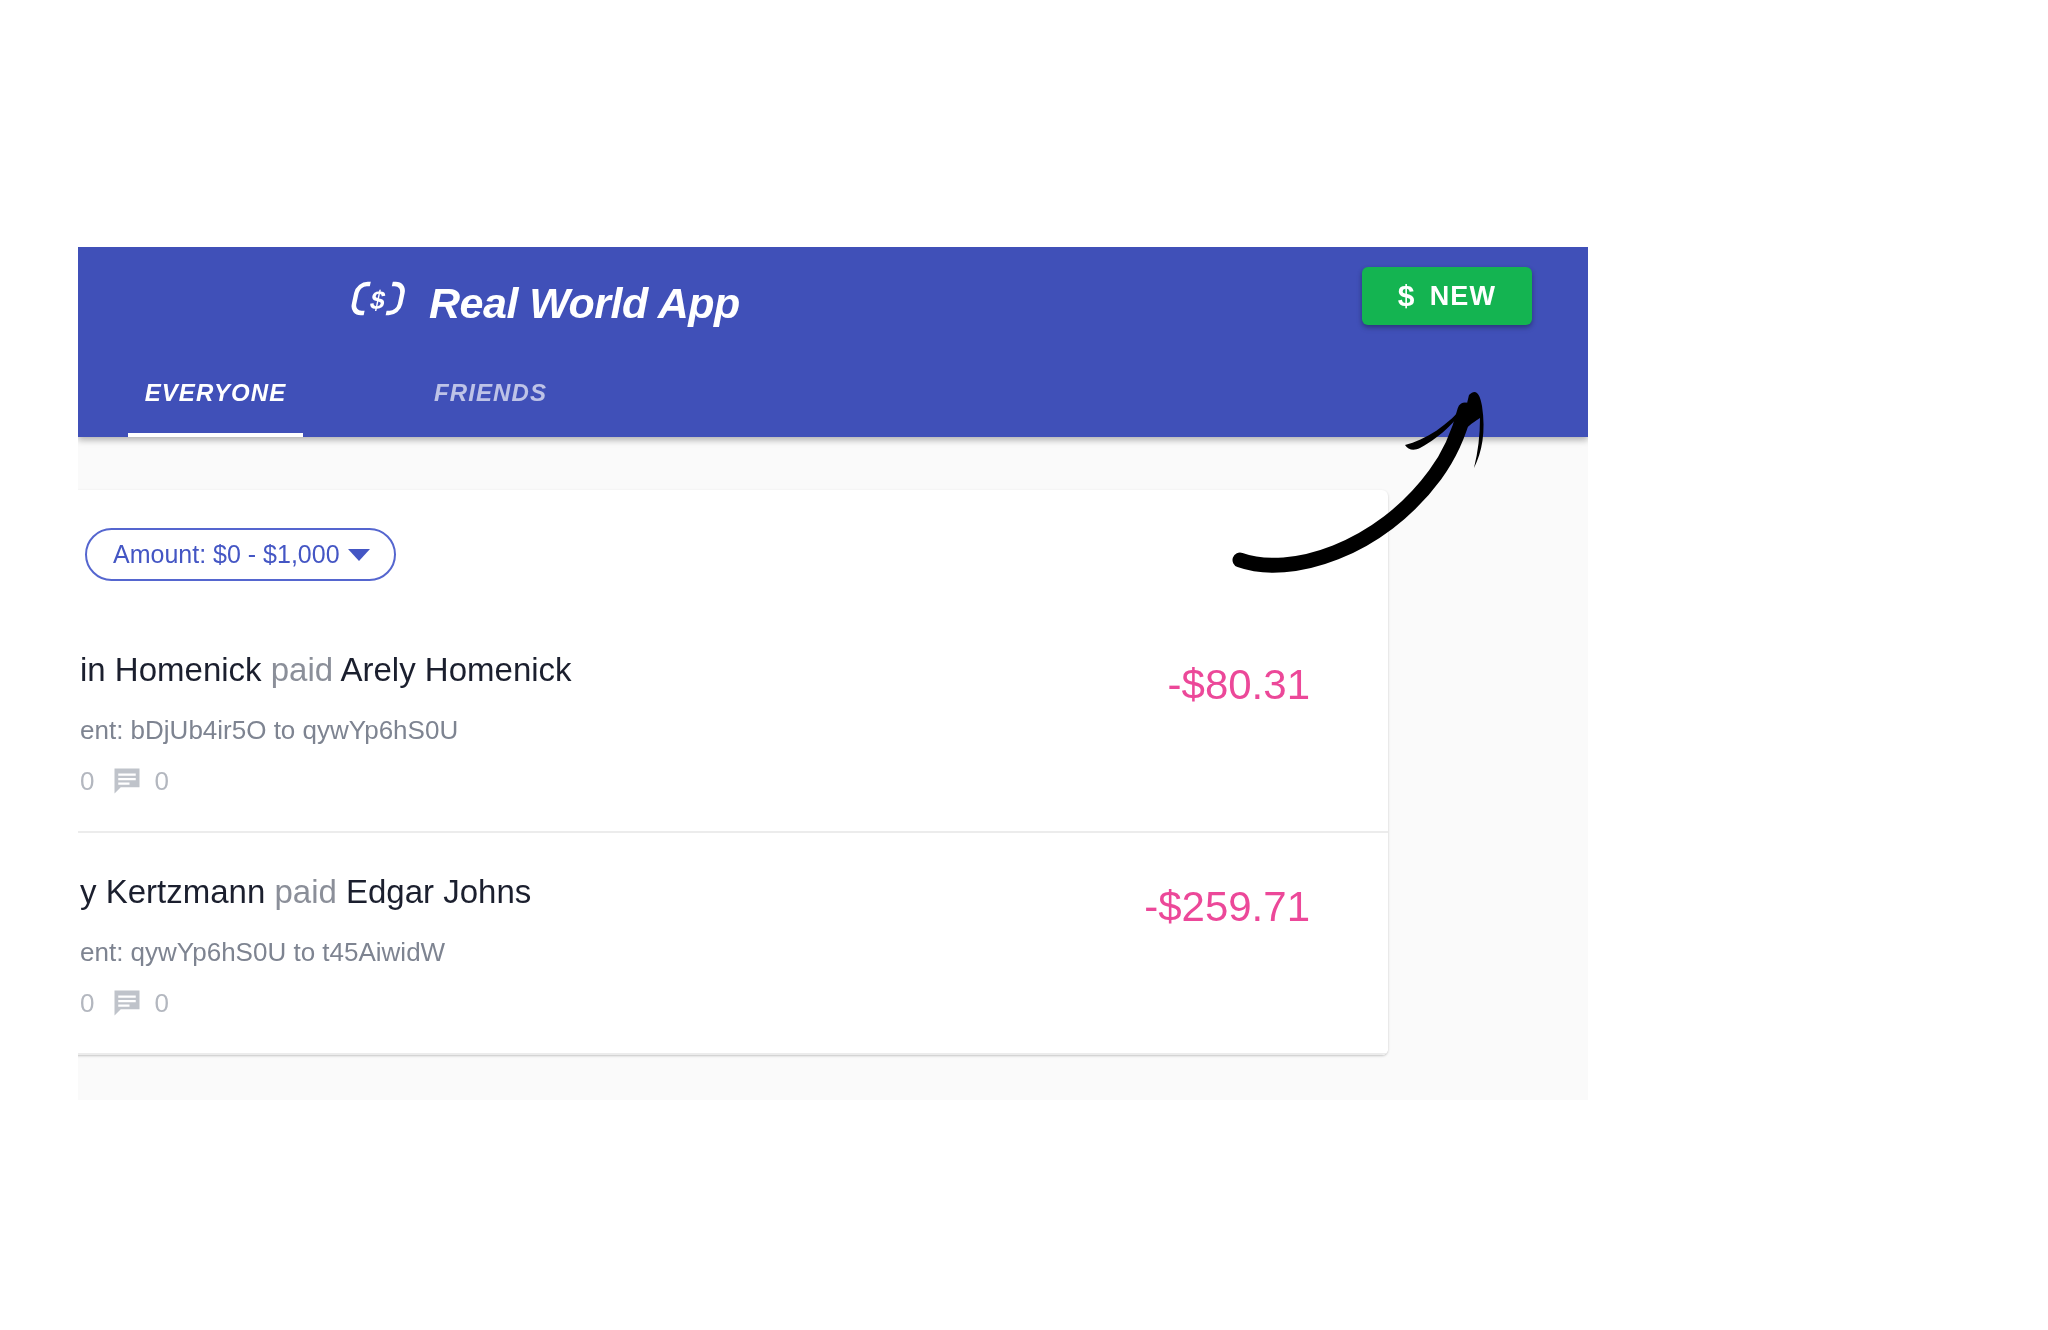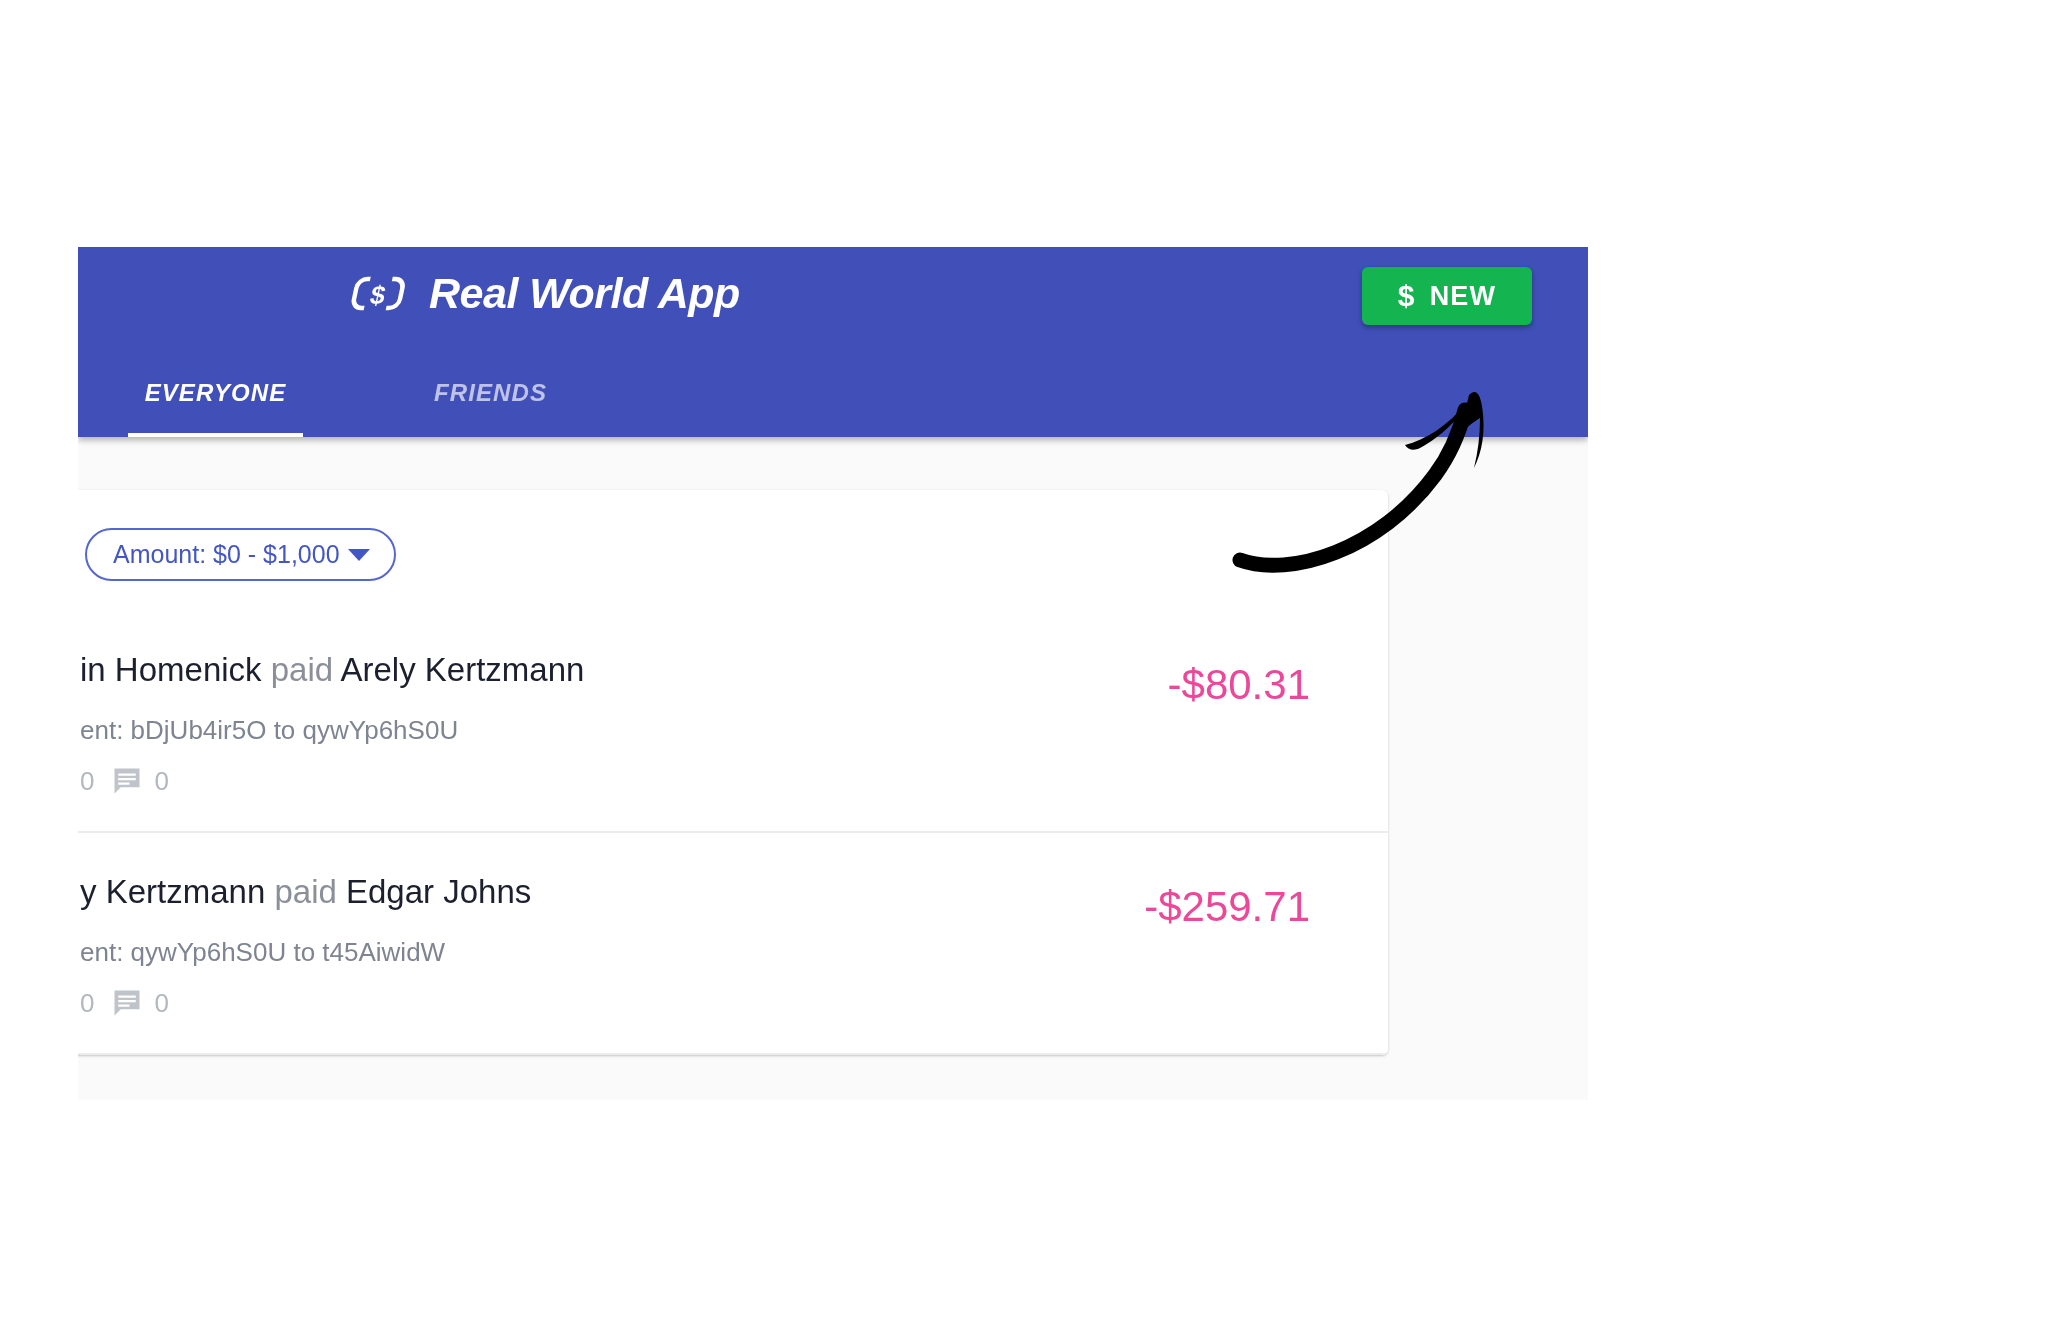--- a/index.html
+++ b/index.html
@@ -62,20 +62,21 @@
     display: block;
   }
 
   .brand-title {
     color: #ffffff;
     font-size: 43px;
     font-weight: bold;
     font-style: italic;
     letter-spacing: -0.5px;
     white-space: nowrap;
+    margin-top: 10px;
   }
 
   .new-btn {
     position: absolute;
     right: 56px;
     top: 20px;
     height: 58px;
     min-width: 170px;
     padding: 0 22px;
     background: #14b451;
@@ -307,21 +308,21 @@
           </button>
         </div>
 
         <div class="tx-list">
 
           <div class="tx-item">
             <div class="tx-main">
               <div class="tx-title">
                 <span class="actor">in Homenick</span>
                 <span class="verb">paid</span>
-                <span class="receiver">Arely Kertzmann</span>
+                <span class="receiver">Arely Homenick</span>
               </div>
               <div class="tx-desc">ent: bDjUb4ir5O to qywYp6hS0U</div>
               <div class="tx-meta">
                 <span class="meta-group">
                   <span>0</span>
                 </span>
                 <span class="meta-group">
                   <svg class="icon-comment" viewBox="0 0 24 24" aria-hidden="true">
                     <path d="M2 2h20v15H7l-5 5V2z" fill="#bfc3ca"></path>
                     <rect x="5" y="6" width="14" height="1.8" fill="#ffffff"></rect>

